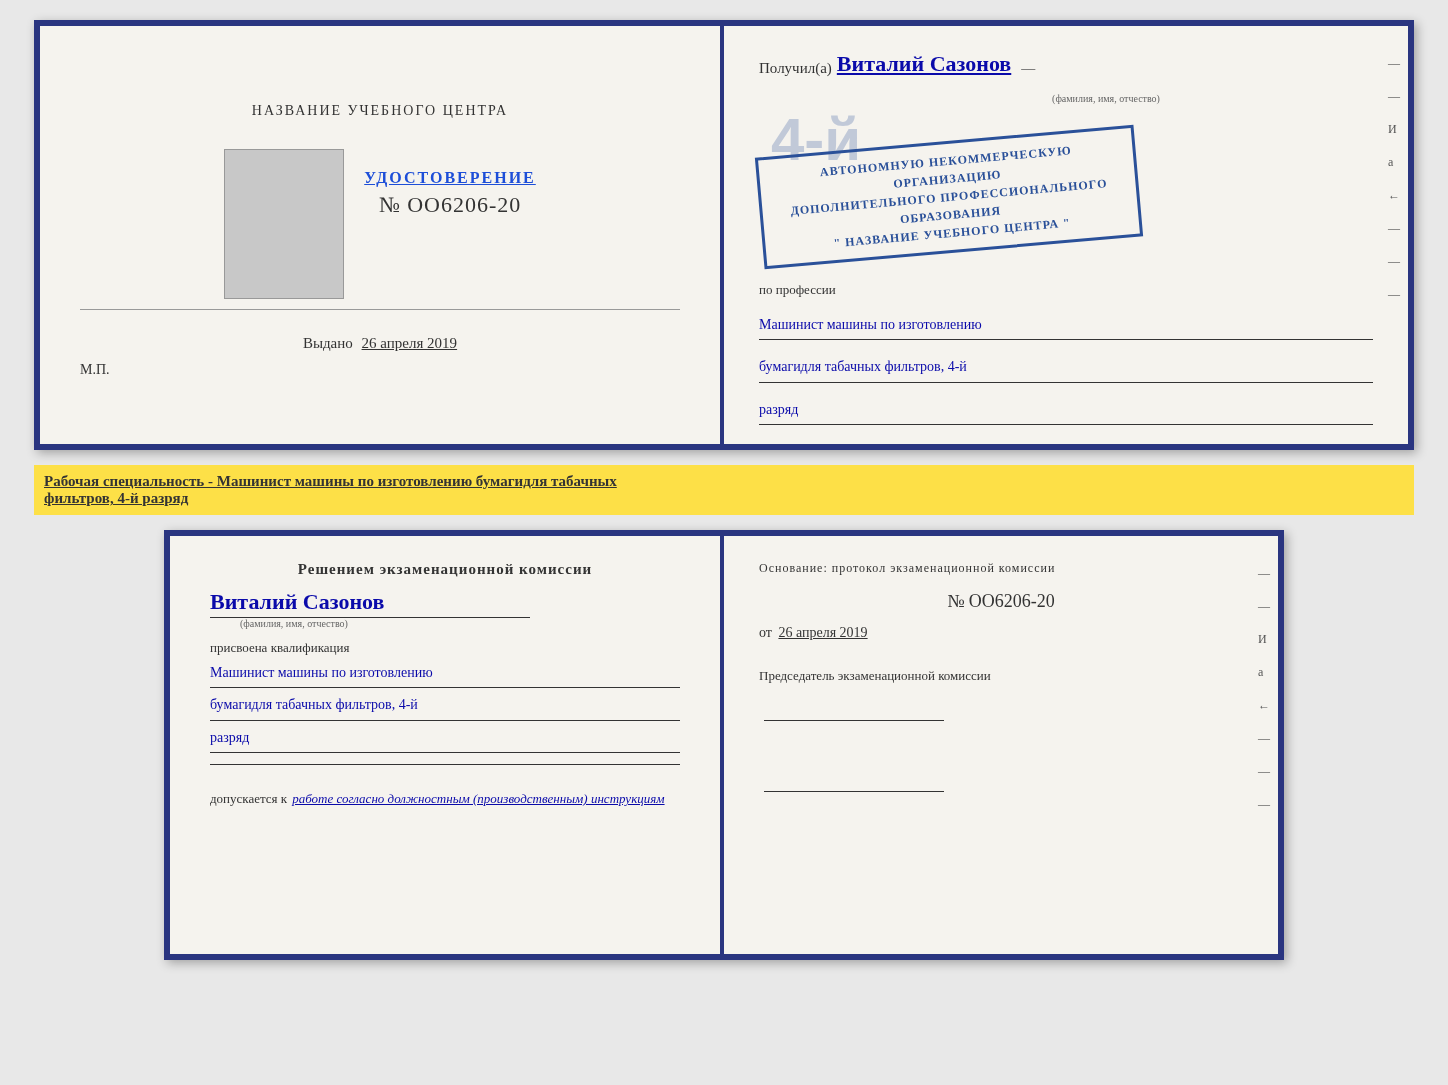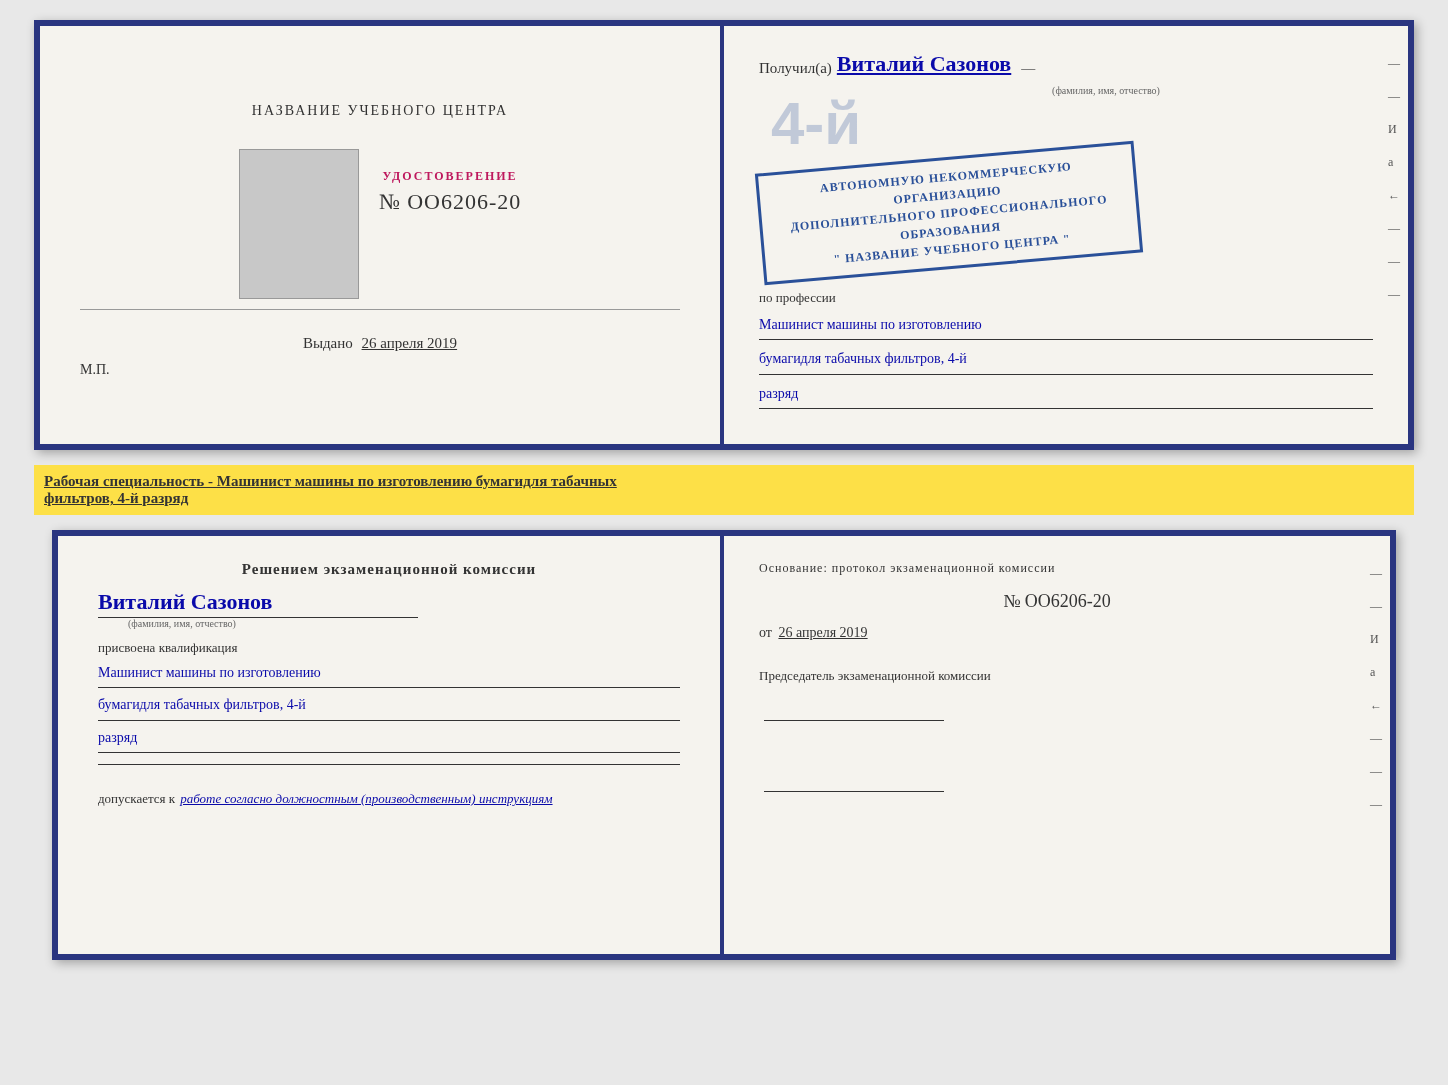--- a/index.html
+++ b/index.html
@@ -44,24 +44,25 @@
       color: #333;
       margin-top: 10px;
     }
 
     .cert-id-area {
       text-align: center;
       margin-top: 20px;
     }
 
     .cert-id-label {
-      font-size: 12px;
+      font-size: 16px;
       letter-spacing: 2px;
-      color: #be185d;
+      color: #1d4ed8;
       font-weight: bold;
+      text-decoration: underline;
     }
 
     .cert-id-number {
       font-size: 22px;
       color: #333;
       letter-spacing: 1px;
       margin-top: 5px;
     }
 
     .cert-photo-placeholder {
@@ -88,21 +89,21 @@
       margin-top: 10px;
     }
 
     
     .cert-right {
       width: 50%;
       padding: 25px 35px;
       position: relative;
       display: flex;
       flex-direction: column;
-      gap: 8px;
+      gap: 16px;
     }
 
     .cert-right-side-marks {
       position: absolute;
       right: 8px;
       top: 30px;
       display: flex;
       flex-direction: column;
       gap: 18px;
       font-size: 12px;
@@ -186,21 +187,21 @@
       background: #fde047;
     }
 
     .middle-text span {
       text-decoration: underline;
       font-weight: bold;
     }
 
     
     .certificate-bottom {
-      width: 1344px;
+      width: 1120px;
       height: 430px;
       background: #f5f3ee;
       border: 6px solid #2a3580;
       display: flex;
       position: relative;
       box-shadow: 3px 3px 10px rgba(0,0,0,0.3);
     }
 
     .cert-bottom-left {
       width: 50%;

